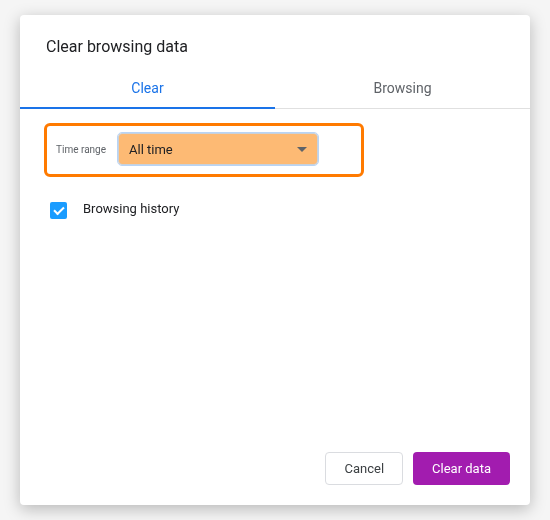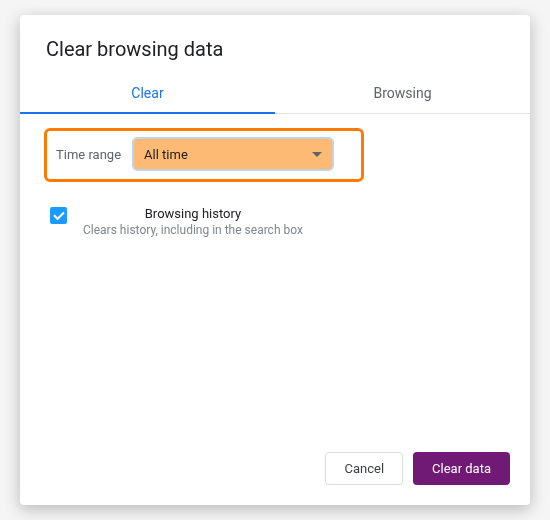--- a/index.html
+++ b/index.html
@@ -16,21 +16,21 @@
       background: #fff;
       width: 510px;
       height: 490px;
       border-radius: 4px;
       box-shadow: 0 4px 16px rgba(0,0,0,0.25);
       display: flex;
       flex-direction: column;
       position: relative;
     }
     .dialog-title {
-      font-size: 20px;
+      font-size: 16px;
       color: #202124;
       padding: 22px 26px 14px 26px;
       font-weight: 400;
     }
     .tabs {
       display: flex;
       border-bottom: 1px solid #e0e0e0;
     }
     .tab {
       flex: 1;
@@ -56,21 +56,21 @@
       flex: 1;
     }
     .timerange-row {
       display: flex;
       align-items: center;
       gap: 12px;
       padding: 10px 10px;
       position: relative;
     }
     .timerange-label {
-      font-size: 13px;
+      font-size: 10px;
       color: #5f6368;
     }
     .select {
       flex: 0 0 200px;
       height: 32px;
       border: 1px solid #c8d1db;
       border-radius: 4px;
       background: #fdba74;
       display: flex;
       align-items: center;
@@ -92,21 +92,20 @@
       border: 3px solid #ff7a00;
       border-radius: 6px;
       pointer-events: none;
     }
     .hl-timerange {
       top: 0; left: -2px;
       width: 320px; height: 54px;
     }
     .option-list {
       margin-top: 18px;
-      text-align: center;
     }
     .option-row {
       display: flex;
       align-items: flex-start;
       gap: 16px;
       padding: 8px 4px 14px 4px;
       position: relative;
     }
     .checkbox {
       width: 17px; height: 17px;
@@ -150,21 +149,21 @@
       border-radius: 4px;
       cursor: pointer;
       border: 1px solid transparent;
     }
     .btn-cancel {
       background: #fff;
       border: 1px solid #dadce0;
       color: #3c4043;
     }
     .btn-primary {
-      background: #701a75;
+      background: #a21caf;
       color: #fff;
     }
   </style>
 </head>
 <body>
 
 <div class="dialog">
   <div class="dialog-title">Clear browsing data</div>
 
   <div class="tabs">
@@ -187,21 +186,20 @@
     </div>
 
     <div class="option-list">
 
       <div class="option-row">
         <div class="checkbox">
           <div class="checkmark"></div>
         </div>
         <div class="option-text">
           <div class="opt-title">Browsing history</div>
-          <div class="opt-desc">Clears history, including in the search box</div>
         </div>
       </div>
 
 
 
     </div>
   </div>
 
   <div class="footer">
     <div class="btn btn-cancel">

